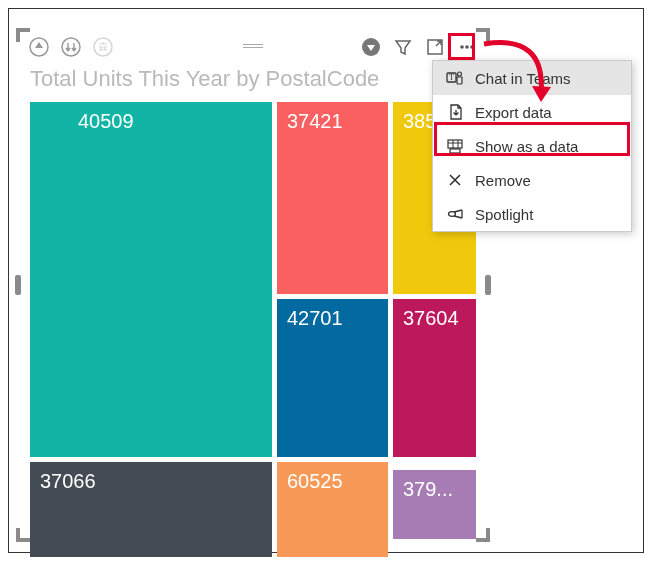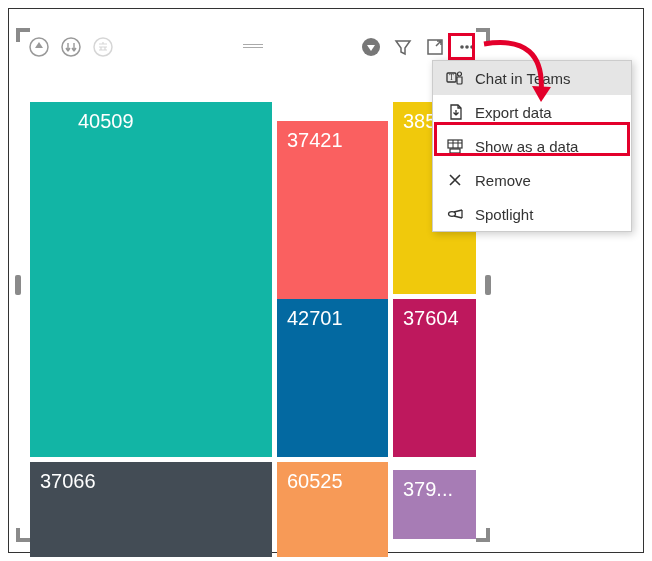--- a/index.html
+++ b/index.html
@@ -81,21 +81,21 @@
     .tile {
       position: absolute;
       color: #fff;
       font-size: 20px;
       padding: 8px 10px;
       overflow: hidden;
       white-space: nowrap;
     }
     .t-40509 { left: 0; top: 0; width: 242px; height: 355px; background: #12b5a5; padding-left: 48px; }
     .t-37066 { left: 0; top: 360px; width: 242px; height: 95px; background: #434c55; }
-    .t-37421 { left: 247px; top: 0; width: 111px; height: 192px; background: #fa6060; margin-top: 19px; }
+    .t-37421 { left: 247px; top: 0; width: 111px; height: 192px; background: #fa6060; }
     .t-38501 { left: 363px; top: 0; width: 83px; height: 192px; background: #f0c90c; }
     .t-42701 { left: 247px; top: 197px; width: 111px; height: 158px; background: #0369a1; }
     .t-37604 { left: 363px; top: 197px; width: 83px; height: 158px; background: #be185d; }
     .t-42104 { left: 247px; top: 360px; width: 111px; height: 95px; background: #f79a57; }
     .t-379   { left: 363px; top: 368px; width: 83px; height: 69px; background: #a77cb5; }
     
     .context-menu {
       position: absolute;
       top: 60px; left: 432px;
       width: 200px;
@@ -194,20 +194,21 @@
           </svg>
       </div>
     </div>
   </div>
 
   <div class="drag-handle">
     <div></div>
       <div></div>
   </div>
 
+  <div class="title">Total Units This Year by PostalCode</div>
 
   <div class="treemap">
     <div class="tile t-40509">40509</div>
     <div class="tile t-37066">37066</div>
     <div class="tile t-37421">37421</div>
     <div class="tile t-38501">38501</div>
     <div class="tile t-42701">42701</div>
     <div class="tile t-37604">37604</div>
     <div class="tile t-42104">60525</div>
     <div class="tile t-379">379...</div>

